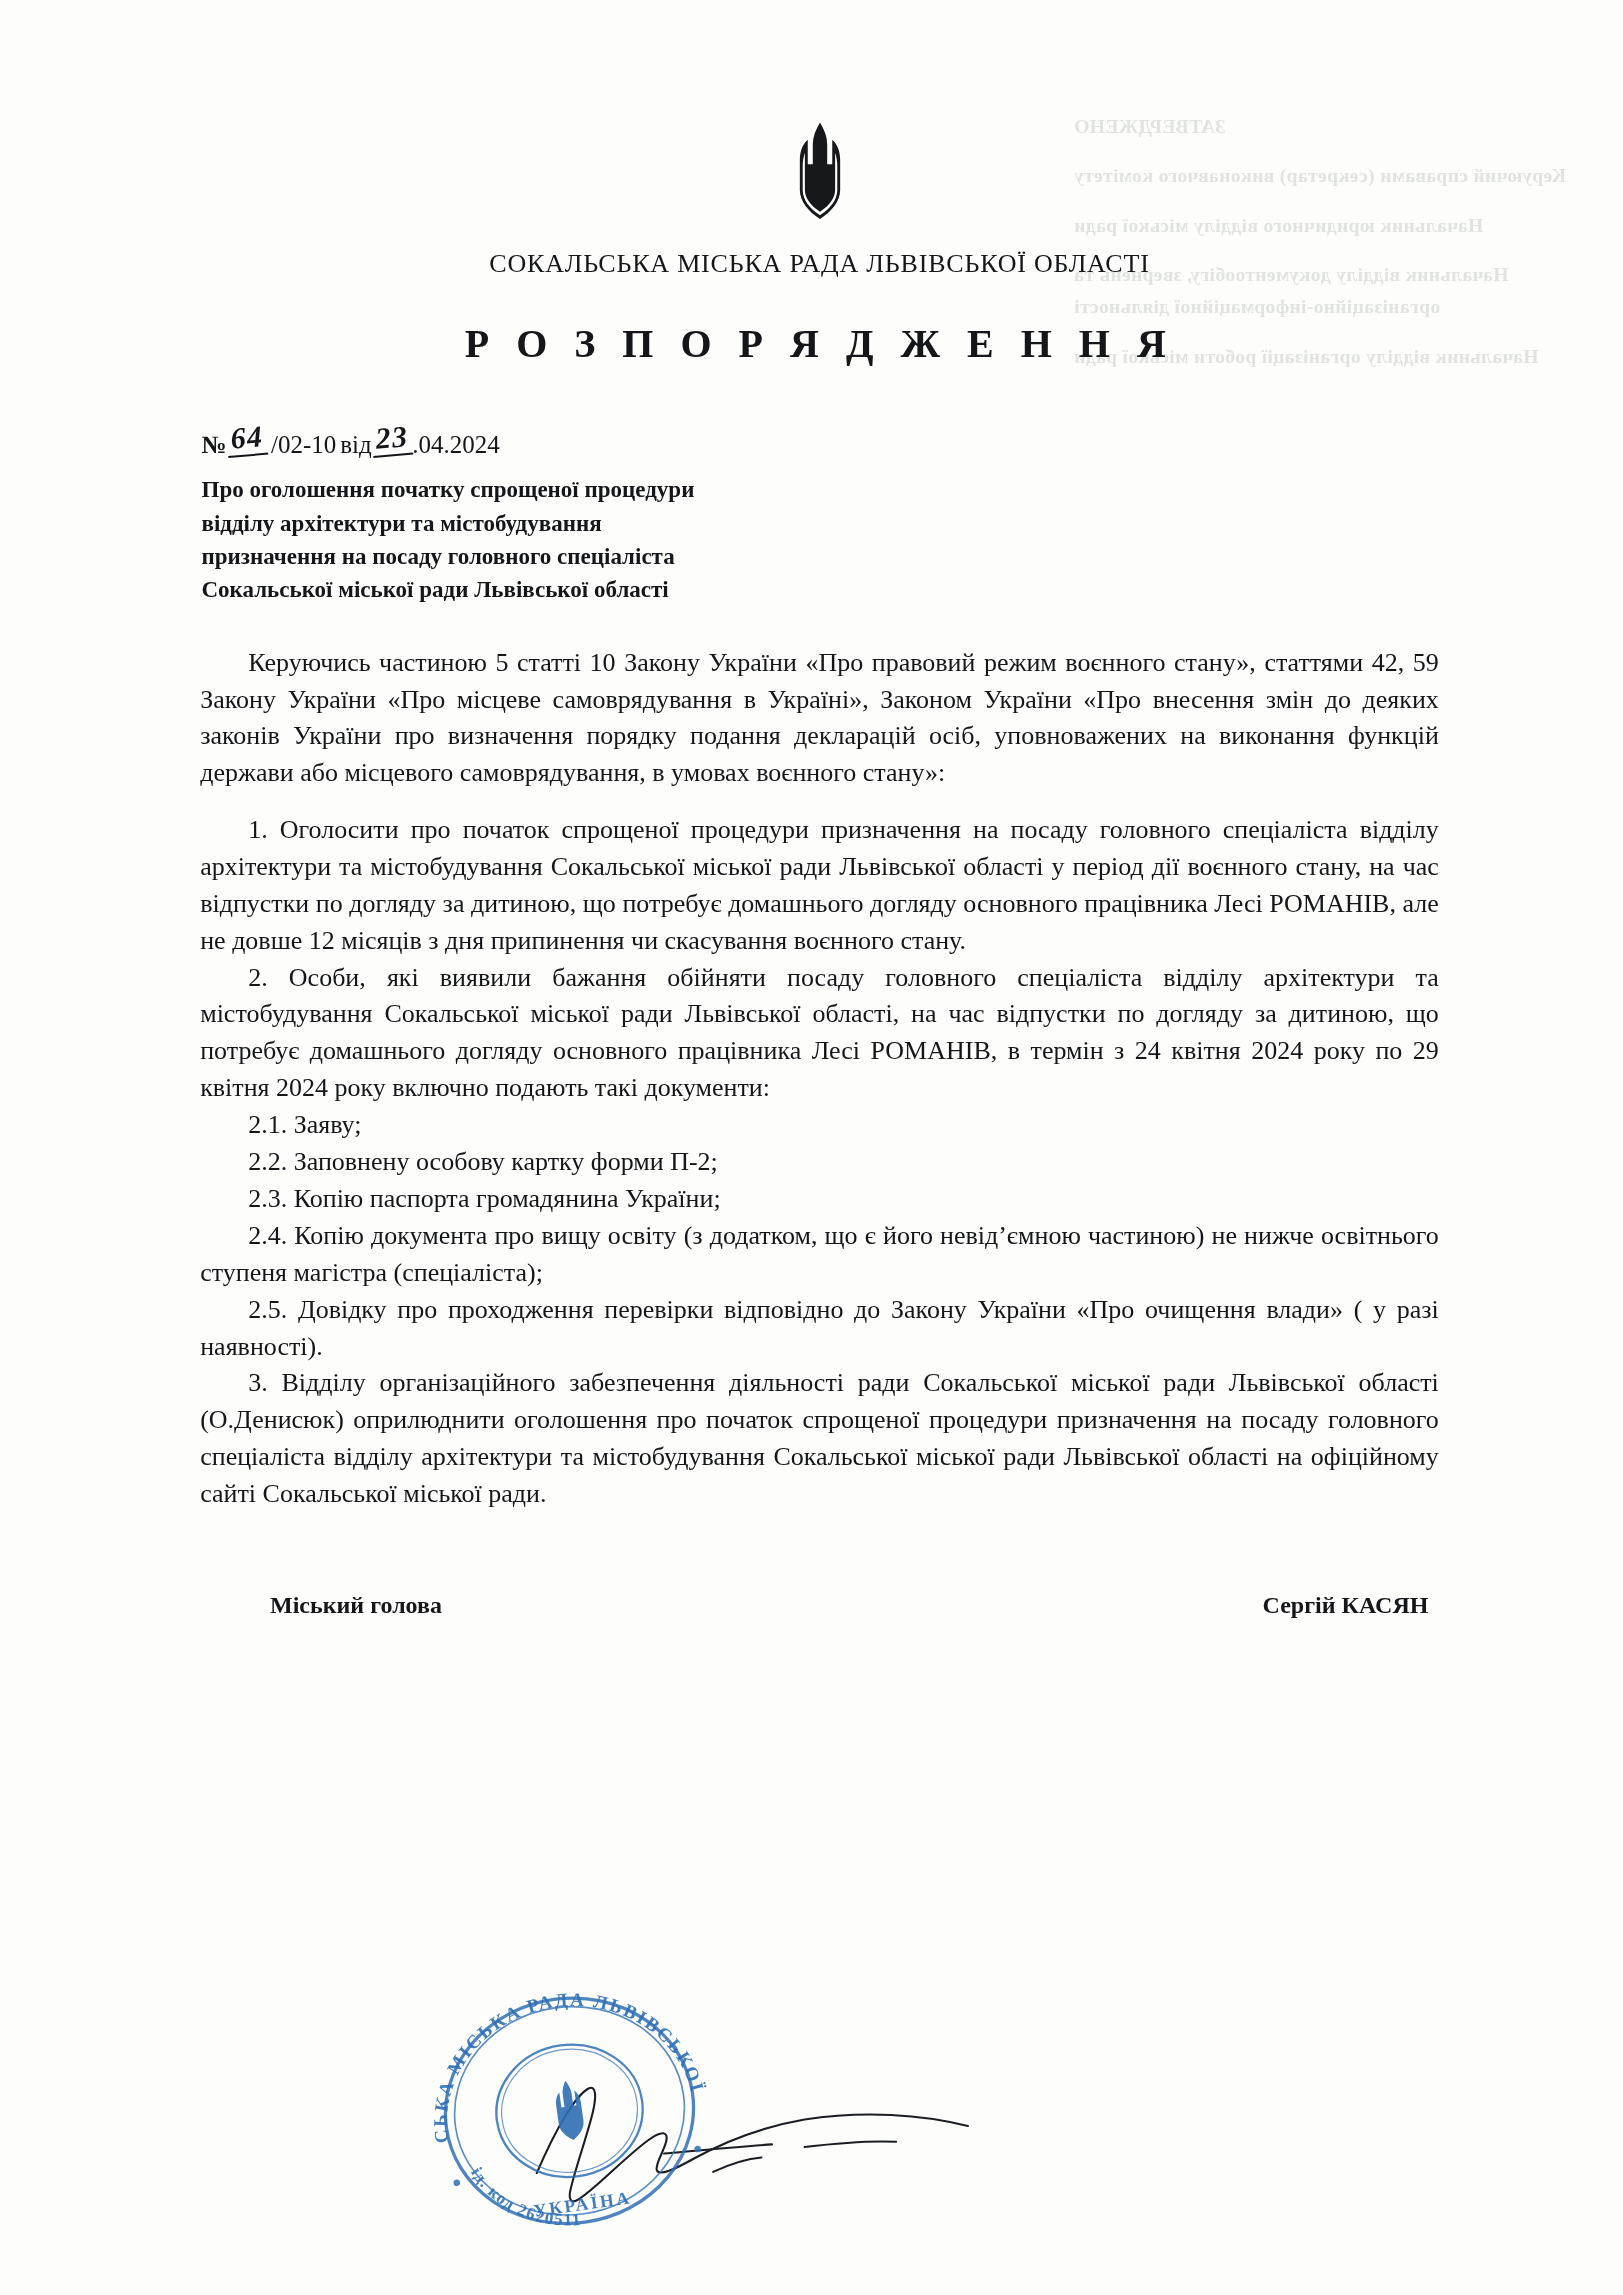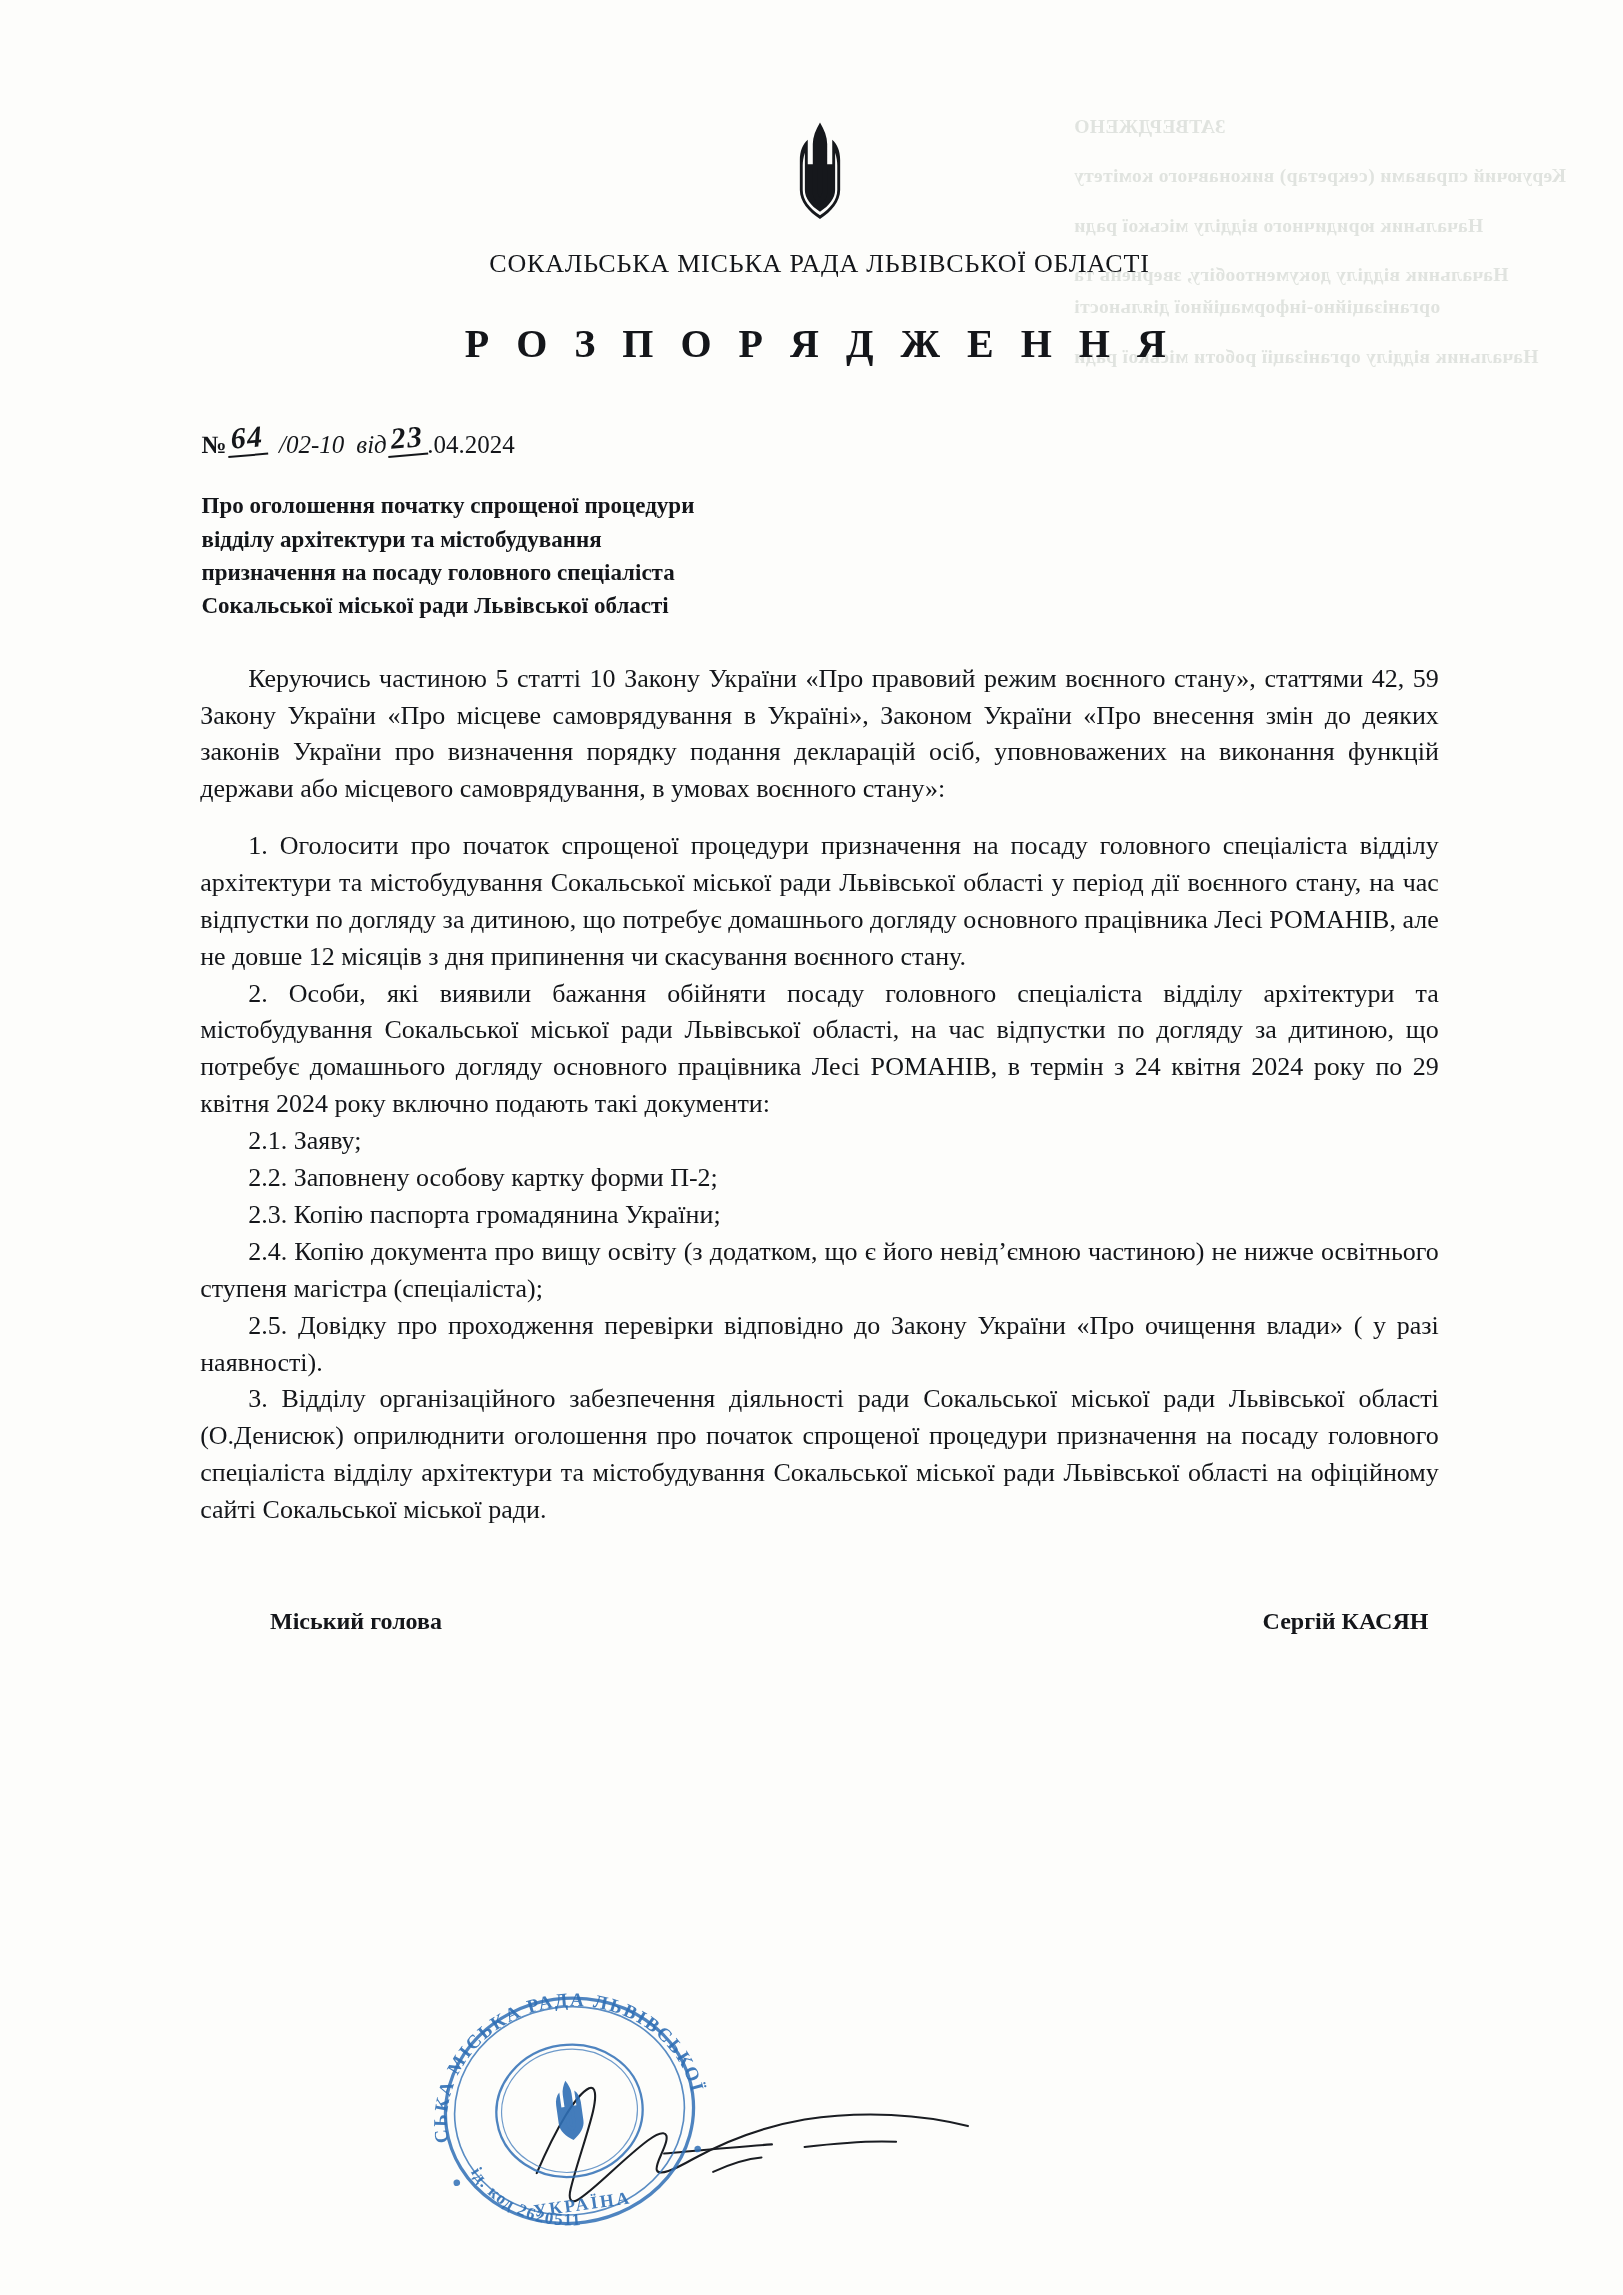--- a/index.html
+++ b/index.html
@@ -87,24 +87,24 @@
     font-family: "Liberation Serif", serif;
     font-style: italic;
     font-weight: bold;
     font-size: 30px;
     transform: rotate(-5deg) translateY(-2.6px);
     display: inline-block;
     padding: 0 3.9px;
     border-bottom: 2px solid #14161a;
     letter-spacing: 1.3px;
   }
-  .reg-rest { margin-left: 12px; font-style: italic; }
+  .reg-rest { margin-left: 4px; }
 
   .subject {
-    margin-top: 30px;
+    margin-top: 14px;
     padding-left: 10.5px;
     font-size: 23px;
     font-weight: bold;
     line-height: 1.45;
     max-width: 733px;
     font-family: "Liberation Serif", serif;
   }
 
   .body {
     margin-top: 38px;

